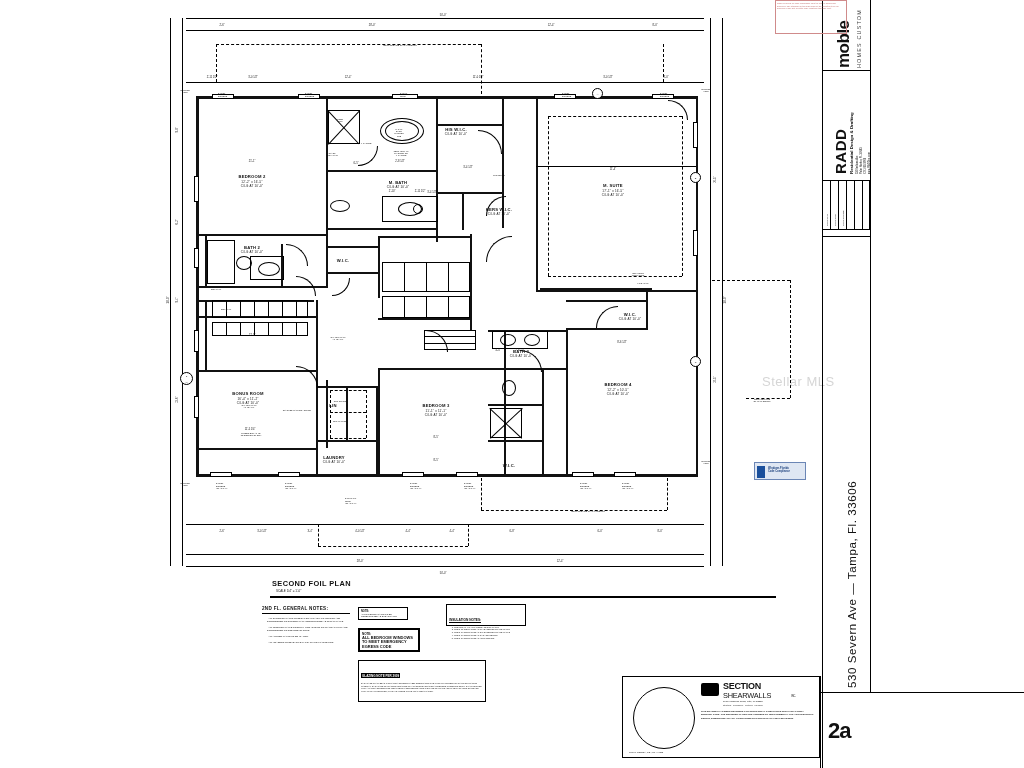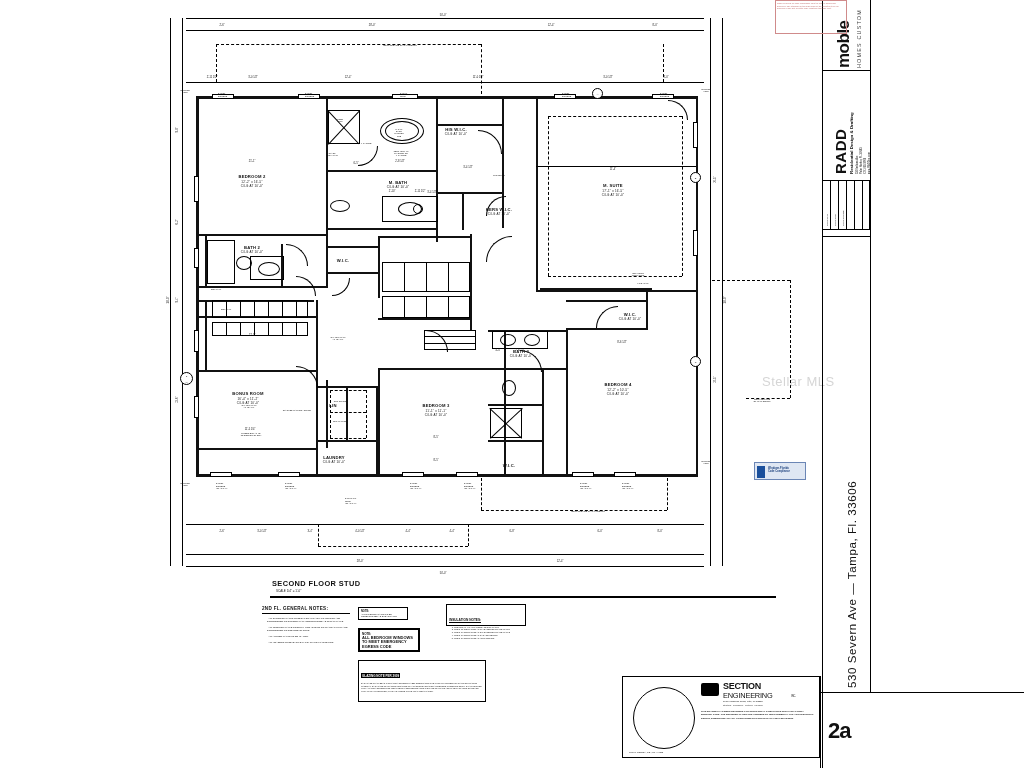--- a/index.html
+++ b/index.html
@@ -377,21 +377,21 @@
       <div style="position: absolute; font-size: 2.6px; white-space: nowrap; left: 392px; top: 190px; transform: translateX(-50%);">2'-10"</div>
       <div style="position: absolute; font-size: 2.6px; white-space: nowrap; left: 420px; top: 190px; transform: translateX(-50%);">2'-11 1/2"</div>
       <div style="position: absolute; font-size: 2.6px; white-space: nowrap; left: 356px; top: 162px; transform: translateX(-50%);">6'-5"</div>
       <div style="position: absolute; font-size: 2.6px; white-space: nowrap; left: 468px; top: 166px; transform: translateX(-50%);">3'-4 1/2"</div>
       <div style="position: absolute; font-size: 2.6px; white-space: nowrap; left: 432px; top: 191px; transform: translateX(-50%);">3'-4 1/2"</div>
       <div style="position: absolute; font-size: 2.6px; white-space: nowrap; left: 498px; top: 349px; transform: translateX(-50%);">4'-4"</div>
       <div style="position: absolute; font-size: 2.6px; white-space: nowrap; left: 520px; top: 349px; transform: translateX(-50%);">2'-8 1/2"</div>
     </div>
 
   <div class="ln hln" style="left:270px;top:596px;width:506px;height:1.6px;background:#000;"></div>
-  <div class="t" style="left:272px;top:580px;font-size:7.4px;font-weight:bold;letter-spacing:.4px;">SECOND FLOOR STUD</div>
+  <div class="t" style="left:272px;top:580px;font-size:7.4px;font-weight:bold;letter-spacing:.4px;">SECOND FOIL PLAN</div>
   <div class="t" style="left:276px;top:590px;font-size:3px;">SCALE 1/4" = 1'-0"</div>
 
   <div class="noteblk" style="left:262px;top:606px;width:92px;">
     <div class="noteh">2ND FL. GENERAL NOTES:</div>
     <div class="ln hln" style="left:0;top:7px;width:88px;height:1px;"></div>
     <ul id="gen-notes" style="margin:6px 0 0 0;padding-left:5px;list-style:none;">
         <li class="noteline" style="margin-bottom: 3px;">· ALL EXTERIOR WALLS TO BE 2X6 DRAWN AS 5 1/2" STUCCO AND DIMENSIONED TO OUTSIDE WALL CONSTRUCTED AS SHEAR WALLS</li>
         <li class="noteline" style="margin-bottom: 3px;">· ALL INTERIOR WALLS TO BE 2X4 UNO. SHOWN OR PLANS AT 3 1/2" AND DIMENSIONED TO ONE SIDE OF STUD</li>
         <li class="noteline" style="margin-bottom: 3px;">· ALL ANGLED WALLS TO BE 45° UNO.</li>
         <li class="noteline" style="margin-bottom: 3px;">· ALL HEADERS TO BE (2) 2X12 W/ 1/2" PLYWD FLANGE UNO.</li>
@@ -429,21 +429,21 @@
     <div style="position:absolute;left:13px;top:4px;font-size:2.6px;font-weight:bold;color:#1a3f7c;line-height:1.3;white-space:pre-line;">Windows Florida
 Code Compliance</div>
   </div>
 
   <div class="wm" style="left:762px;top:374px;">Stellar MLS</div>
 
   <div class="tb" style="left:622px;top:676px;width:198px;height:82px;">
     <div class="circ" style="left:10px;top:10px;width:62px;height:62px;"></div>
     <div style="position:absolute;left:78px;top:6px;width:18px;height:13px;background:#000;border-radius:2px;"></div>
     <div style="position:absolute;left:100px;top:4px;font-size:9px;font-weight:bold;letter-spacing:-.3px;">SECTION</div>
-    <div style="position:absolute;left:100px;top:14px;font-size:7.4px;letter-spacing:-.2px;">ENGINEERING</div>
+    <div style="position:absolute;left:100px;top:14px;font-size:7.4px;letter-spacing:-.2px;">SHEARWALLS</div>
     <div style="position:absolute;left:168px;top:18px;font-size:2.6px;">INC.</div>
     <div style="position:absolute;left:100px;top:23px;font-size:2.4px;">16704 Tobacco Road, Lutz, FL 33558</div>
     <div style="position:absolute;left:100px;top:27px;font-size:2px;color:#333;">structural · mechanical · electrical · plumbing</div>
     <div style="position:absolute;left:78px;top:33px;width:114px;font-size:2.3px;line-height:1.45;font-weight:bold;">THIS DRAWING HAS BEEN REVIEWED FOR STRUCTURAL COMPLIANCE WITH THE FLORIDA BUILDING CODE. THE ENGINEER OF RECORD ASSUMES NO RESPONSIBILITY FOR ARCHITECTURAL DESIGN, DIMENSIONS OR ANY OTHER ITEMS NOT SPECIFICALLY SEALED HEREIN.</div>
     <div style="position:absolute;left:6px;top:74px;font-size:2.1px;">LUIS G. CORREA, P.E., LIC. #44818</div>
   </div>
   <div class="ln vln" style="left:820px;top:676px;height:92px;"></div>
   <div class="ln hln" style="left:820px;top:692px;width:204px;"></div>
   <div class="sheetno" style="left:828px;top:718px;">2a</div>
 

